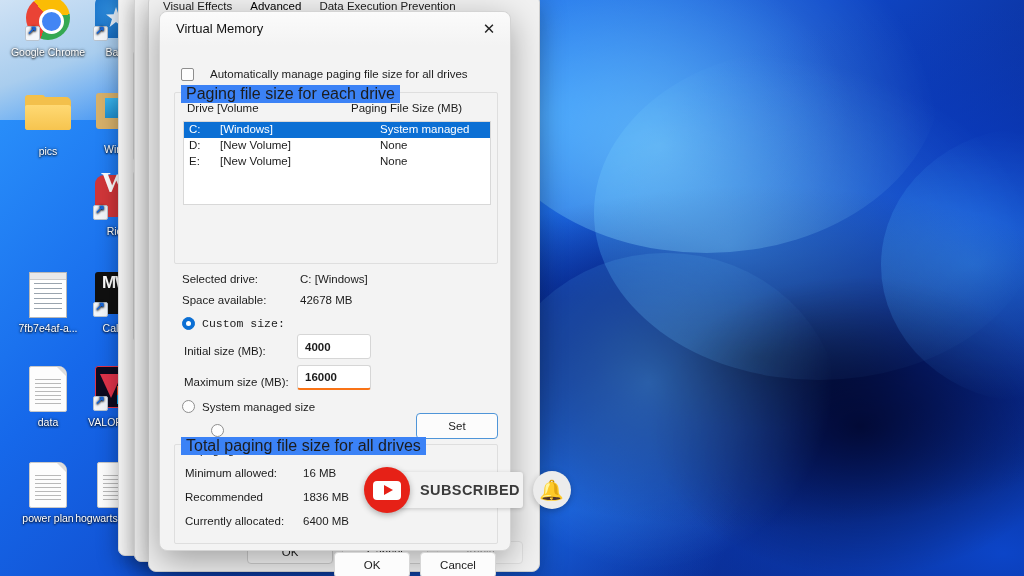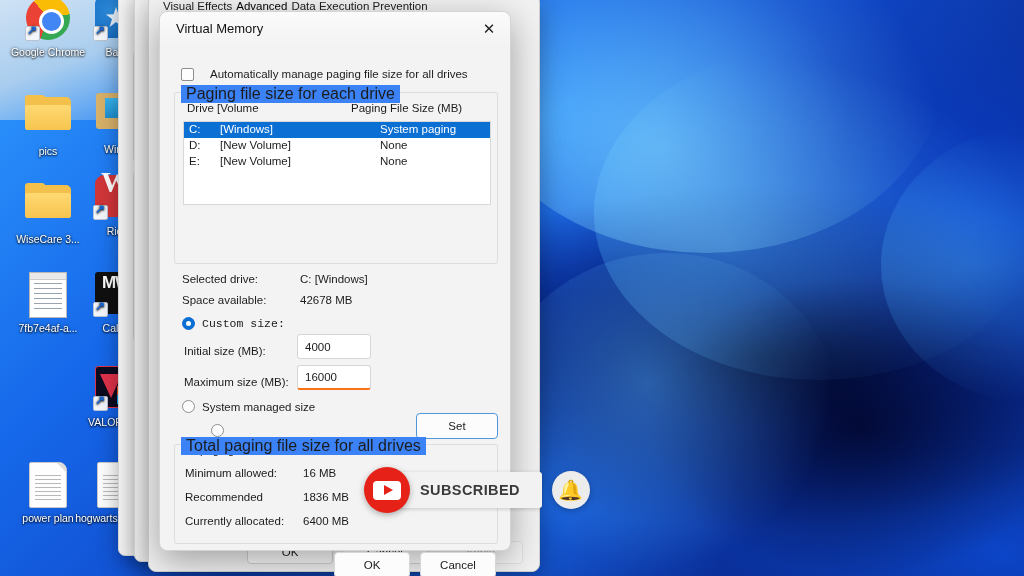--- a/index.html
+++ b/index.html
@@ -169,21 +169,21 @@
     position: absolute; font-size: 10px; color: #333;
   }
 
   
   #perf-win {
     position: absolute; left: 148px; top: -6px; width: 392px; height: 578px;
     background: #f1f1f1; border: 1px solid #cfcfcf; border-radius: 8px;
     box-shadow: 0 8px 28px rgba(0,0,0,.32);
   }
   #perf-tabs {
-    position: absolute; left: 12px; top: 4px; display: flex; 
+    position: absolute; left: 12px; top: 4px; display: flex; gap: 14px;
     font-size: 11.5px; color: #202020; white-space: nowrap;
   }
   #perf-tabs .tab { padding: 1px 2px; }
   #perf-tabs .tab.active { color: #000; }
   #perf-buttons {
     position: absolute; left: 0; right: 0; bottom: 6px; height: 26px;
     display: flex; justify-content: flex-end; align-items: center; gap: 9px;
     padding-right: 16px;
   }
   .winbtn {
@@ -272,21 +272,21 @@
     content: ""; position: absolute; left: 50%; top: 50%;
     width: 5px; height: 5px; margin: -2.5px 0 0 -2.5px;
     background: #fff; border-radius: 50%;
   }
 
   .field-label { position: absolute; font-size: 11.5px; color: #1c1c1c; }
   .textfield {
     position: absolute; width: 74px; height: 25px; background: #fff;
     border: 1px solid #d6d6d6; border-radius: 3px;
     font-size: 11.5px; color: #1c1c1c; padding: 0 0 0 7px;
-    display: flex; align-items: center;
+    display: flex; align-items: center; font-weight: bold;
   }
   .textfield.focused { border-bottom: 2px solid #f97316; }
 
   #set-btn {
     position: absolute; left: 256px; top: 367px; width: 82px; height: 26px;
     background: #fcfcfc; border: 1px solid #4f95d8; border-radius: 4px;
     font-size: 11.5px; color: #1b1b1b;
     display: flex; align-items: center; justify-content: center;
   }
 
@@ -318,21 +318,21 @@
     width: 28px; height: 19px; background: #fff; border-radius: 4px;
     display: flex; align-items: center; justify-content: center;
   }
   #yt-badge .inner::after {
     content: ""; width: 0; height: 0; margin-left: 2px;
     border-left: 9px solid #e62117;
     border-top: 5.5px solid transparent; border-bottom: 5.5px solid transparent;
   }
   #sub-pill {
     margin-left: -12px; height: 36px; background: #f2f2f2;
-    border-radius: 3px; padding: 0 22px 0 22px;
+    border-radius: 3px; padding: 0 3px 0 22px;
     display: flex; align-items: center; z-index: 2;
     box-shadow: 0 1px 4px rgba(0,0,0,.18);
   }
   #sub-pill span {
     font-size: 14.5px; font-weight: 700; color: #3a3a3a; letter-spacing: .4px;
   }
   #bell-badge {
     margin-left: 10px; width: 38px; height: 38px; border-radius: 50%;
     background: #ececec; display: flex; align-items: center; justify-content: center;
     box-shadow: 0 2px 6px rgba(0,0,0,.25); z-index: 3;
@@ -382,30 +382,20 @@
     <div>pics</div>
   </div>
 
   <div class="desk-icon" style="left:74px;top:90px;">
     <div class="glyph">
       <div class="ic-win"></div>
     </div>
     <div>Wind</div>
   </div>
 
-  <div class="desk-icon" style="left:6px;top:178px;">
-    <div class="glyph">
-      <div class="ic-folder">
-          <div class="tab"></div>
-          <div class="back"></div>
-          <div class="front"></div>
-        </div>
-    </div>
-    <div>WiseCare 3...</div>
-  </div>
 
   <div class="desk-icon" style="left:74px;top:175px;">
     <div class="glyph">
       <div class="ic-riot"></div>
       <div class="shortcut-arrow"></div>
     </div>
     <div>Riot</div>
   </div>
 
   <div class="desk-icon" style="left:6px;top:272px;">
@@ -419,20 +409,28 @@
   </div>
 
   <div class="desk-icon" style="left:74px;top:272px;">
     <div class="glyph">
       <div class="ic-cod"></div>
       <div class="shortcut-arrow"></div>
     </div>
     <div>Call o</div>
   </div>
 
+  <div class="desk-icon" style="left:6px;top:366px;">
+    <div class="glyph">
+      <div class="ic-doc">
+          <div class="lines"></div>
+        </div>
+    </div>
+    <div>data</div>
+  </div>
 
   <div class="desk-icon" style="left:74px;top:366px;">
     <div class="glyph">
       <div class="ic-val"></div>
       <div class="shortcut-arrow"></div>
     </div>
     <div>VALORANT</div>
   </div>
 
   <div class="desk-icon" style="left:6px;top:462px;">
@@ -494,21 +492,21 @@
 
         <div id="list-head">
           <span class="c1">Drive  [Volume</span>
           <span class="c2">Paging File Size (MB)</span>
         </div>
 
         <div id="drive-list">
           <div class="drive-row sel">
             <span class="d-letter">C:</span>
             <span class="d-vol">[Windows]</span>
-            <span class="d-size">System paging</span>
+            <span class="d-size">System managed</span>
           </div>
           <div class="drive-row">
             <span class="d-letter">D:</span>
             <span class="d-vol">[New Volume]</span>
             <span class="d-size">None</span>
           </div>
           <div class="drive-row">
             <span class="d-letter">E:</span>
             <span class="d-vol">[New Volume]</span>
             <span class="d-size">None</span>

